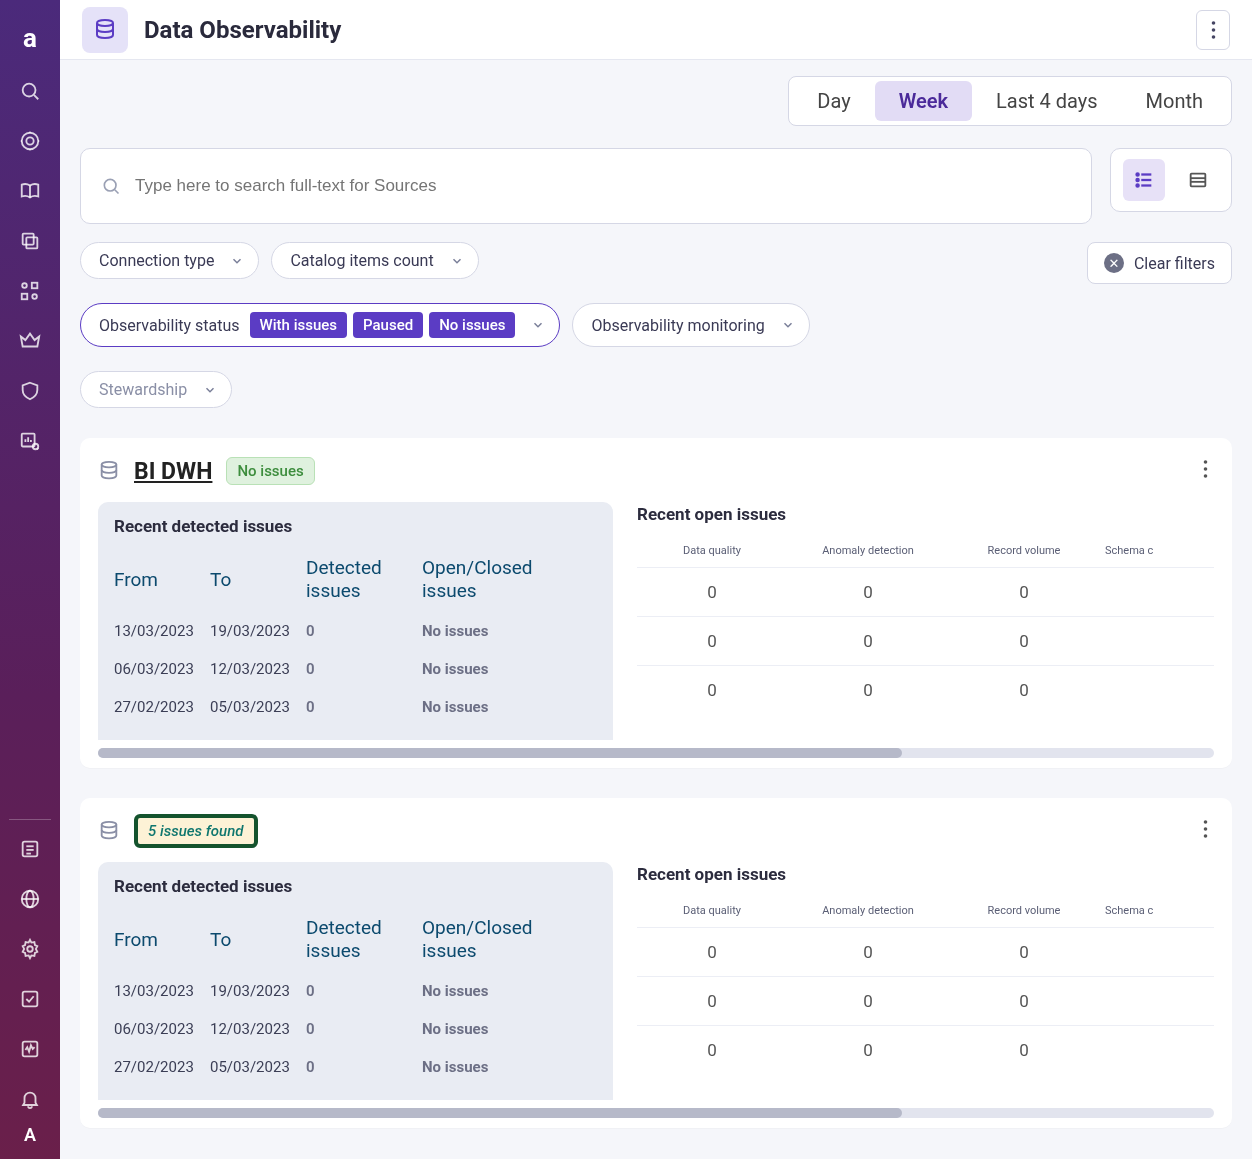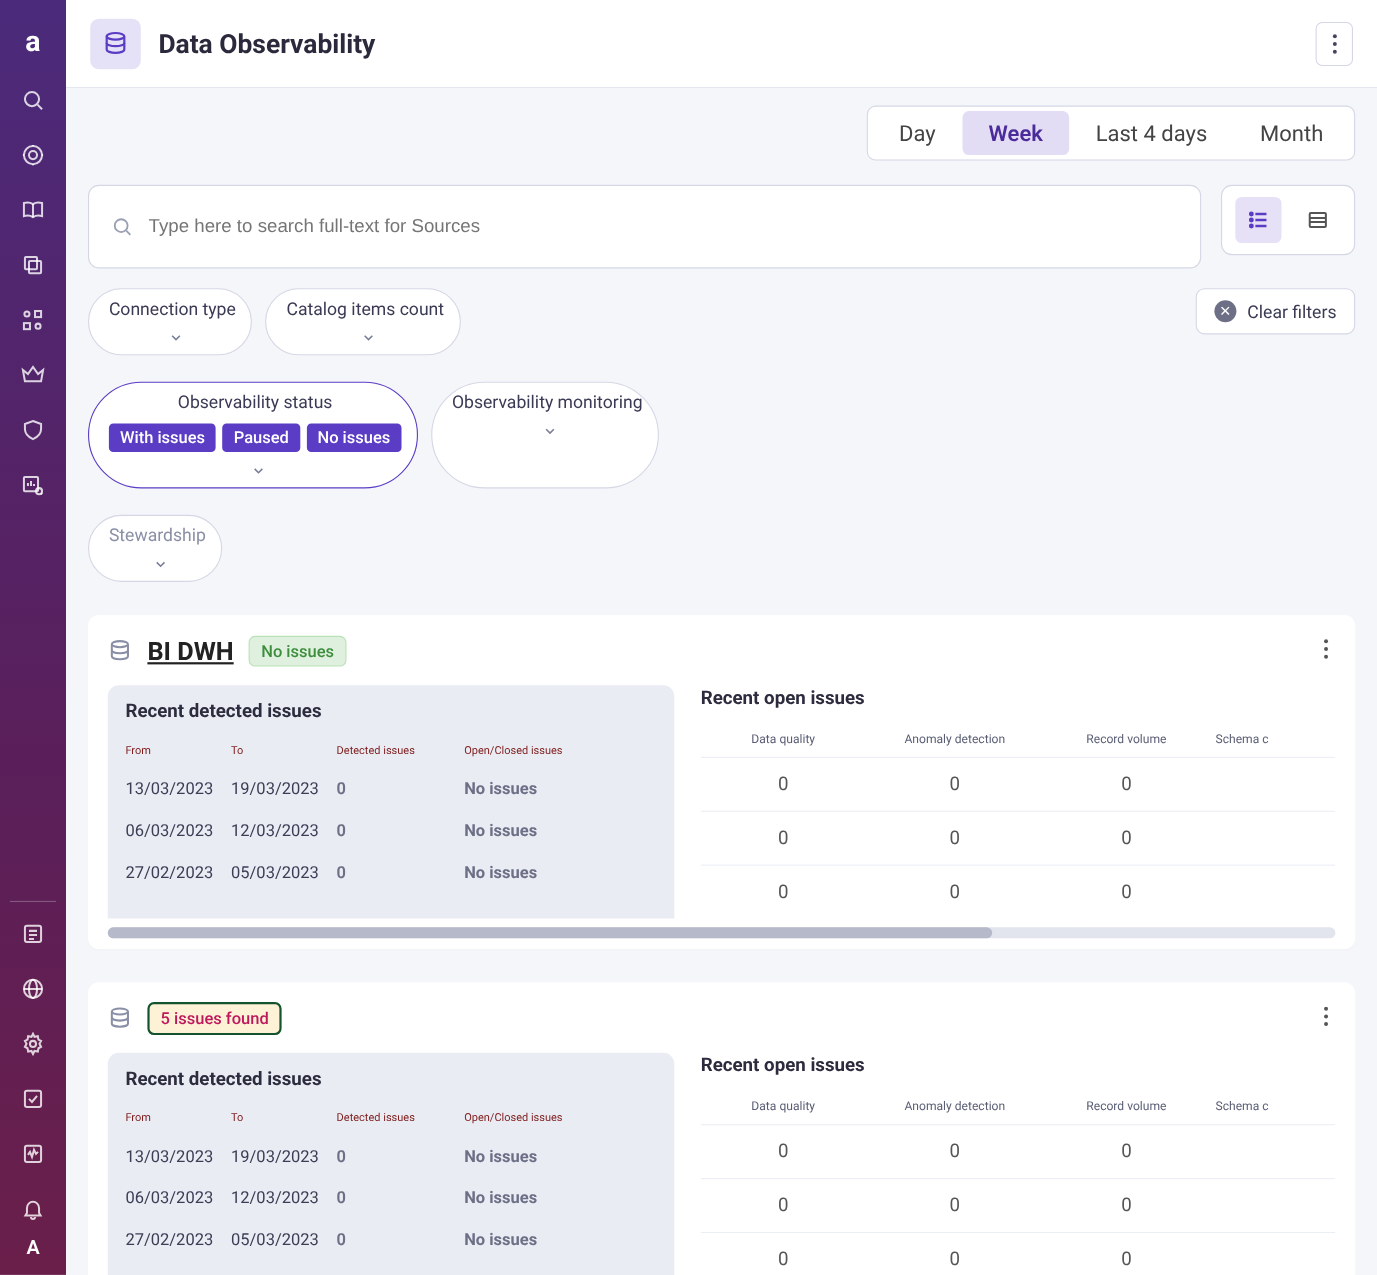--- a/index.html
+++ b/index.html
@@ -30,21 +30,21 @@
   .nav-divider { height:1px; width:70%; background:rgba(255,255,255,0.25); margin:18px 0; }
   .nav-icon { width:22px; height:22px; display:flex; align-items:center; justify-content:center; color:rgba(255,255,255,0.8); cursor:pointer; }
   .nav-icon svg { width:22px; height:22px; }
   .sidebar .letter {
     color:#fff; font-size:18px; font-weight:600; margin:14px 0;
   }
 
   
   .main { flex:1; display:flex; flex-direction:column; background:#fff; overflow:hidden;}
   .header {
-    display:flex; align-items:center; height:80px; padding:0 22px;
+    display:flex; align-items:center; height:60px; padding:0 22px;
     border-bottom:1px solid #e5e7f0; background:#fff;
   }
   .header .title-icon {
     width:46px; height:46px; border-radius:8px; background:#e5e2f8;
     display:flex; align-items:center; justify-content:center; color:#5b3cc4;
     margin-right:16px;
   }
   .header h1 { font-size:24px; font-weight:700; color:#2a2a3c; }
   .header .spacer { flex:1; }
   .header .kebab {
@@ -86,21 +86,21 @@
     border-radius:6px; cursor:pointer; color:#555;
   }
   .view-btn.active { background:#e7e1f7; color:#5b3cc4; }
 
   .filters { display:flex; flex-wrap:wrap; gap:12px; margin-bottom:12px; align-items:flex-start;}
   .filters .left { display:flex; flex-wrap:wrap; gap:12px; max-width:880px;}
   .filters .right { margin-left:auto; }
   .pill {
     display:inline-flex; align-items:center; gap:10px; border:1px solid #d5d7e5;
     background:#fff; border-radius:999px; padding:8px 14px 8px 18px; font-size:16px;
-    color:#3a3a55; cursor:pointer; white-space:nowrap;flex-direction:column;
+    color:#3a3a55; cursor:pointer; white-space:nowrap;
   }
   .pill .chev { margin-left:6px; color:#7a7f99; display:flex; }
   .pill.muted { color:#8a8fa6; }
   .pill.active-outline { border-color:#5b3cc4; }
   .chips { display:flex; gap:6px; }
   .chip {
     background:#5b3cc4; color:#fff; font-size:15px; padding:4px 10px; border-radius:4px; font-weight:500;
   }
   .clear-filters {
     display:inline-flex; align-items:center; gap:10px; border:1px solid #d5d7e5;
@@ -112,33 +112,33 @@
     background:#fff; border-radius:10px; padding:16px 0 10px; margin-top:30px;
     box-shadow:0 1px 0 rgba(0,0,0,0.02);
   }
   .card-header {
     display:flex; align-items:center; padding:0 18px 14px; gap:14px;
   }
   .db-icon { color:#8a8fa6; display:flex; }
   .card-title { font-size:23px; font-weight:700; text-decoration:underline; color:#222; cursor:pointer;}
   .badge { border-radius:6px; padding:4px 10px; font-size:15px; font-weight:500; }
   .badge.green { background:#dff1de; border:1px solid #b9e1b6; color:#3d8d3d; }
-  .badge.yellow { background:#fdf2d6; border:2px solid #14532d; color:#be185d; }
+  .badge.yellow { background:#fdf2d6; border:4px solid #14532d; color:#0f766e;font-style:italic; }
   .card-header .spacer { flex:1; }
   .card-kebab { color:#555; cursor:pointer; padding:6px; }
 
   .card-body { display:flex; padding:0 18px; gap:24px; }
   .panel-left {
     background:#e9ecf3; border-radius:10px 10px 0 0; padding:14px 16px 14px; flex: 0 0 515px;
   }
   .panel-right { flex:1; padding-top:2px; overflow:hidden; }
   .section-title { font-size:17px; font-weight:700; color:#2c2c3e; margin-bottom:20px; }
 
   .tbl-head, .tbl-row { display:grid; grid-template-columns: 90px 90px 110px 160px; gap:6px; align-items:center;}
-  .tbl-head { color:#7f1d1d; font-size:10px; margin-bottom:10px;}
+  .tbl-head { color:#0c4a6e; font-size:19px; margin-bottom:10px;}
   .tbl-row { font-size:15px; color:#3b3e55; padding:10px 0; }
   .tbl-row .det, .tbl-row .oc { color:#6c6f85; font-weight:600;}
   .tbl-row .oc { font-weight:700;}
 
   .open-table { width:100%; }
   .oh-row, .od-row { display:grid; grid-template-columns: 150px 150px 150px 110px; column-gap:6px; align-items:center; }
   .oh-row { color:#5a5e75; font-size:11px; text-align:center; margin:18px 0 10px;}
   .od-row { text-align:center; font-size:17px; color:#555; padding:14px 0; border-top:1px solid #eceef5;}
 
   .hscroll {

